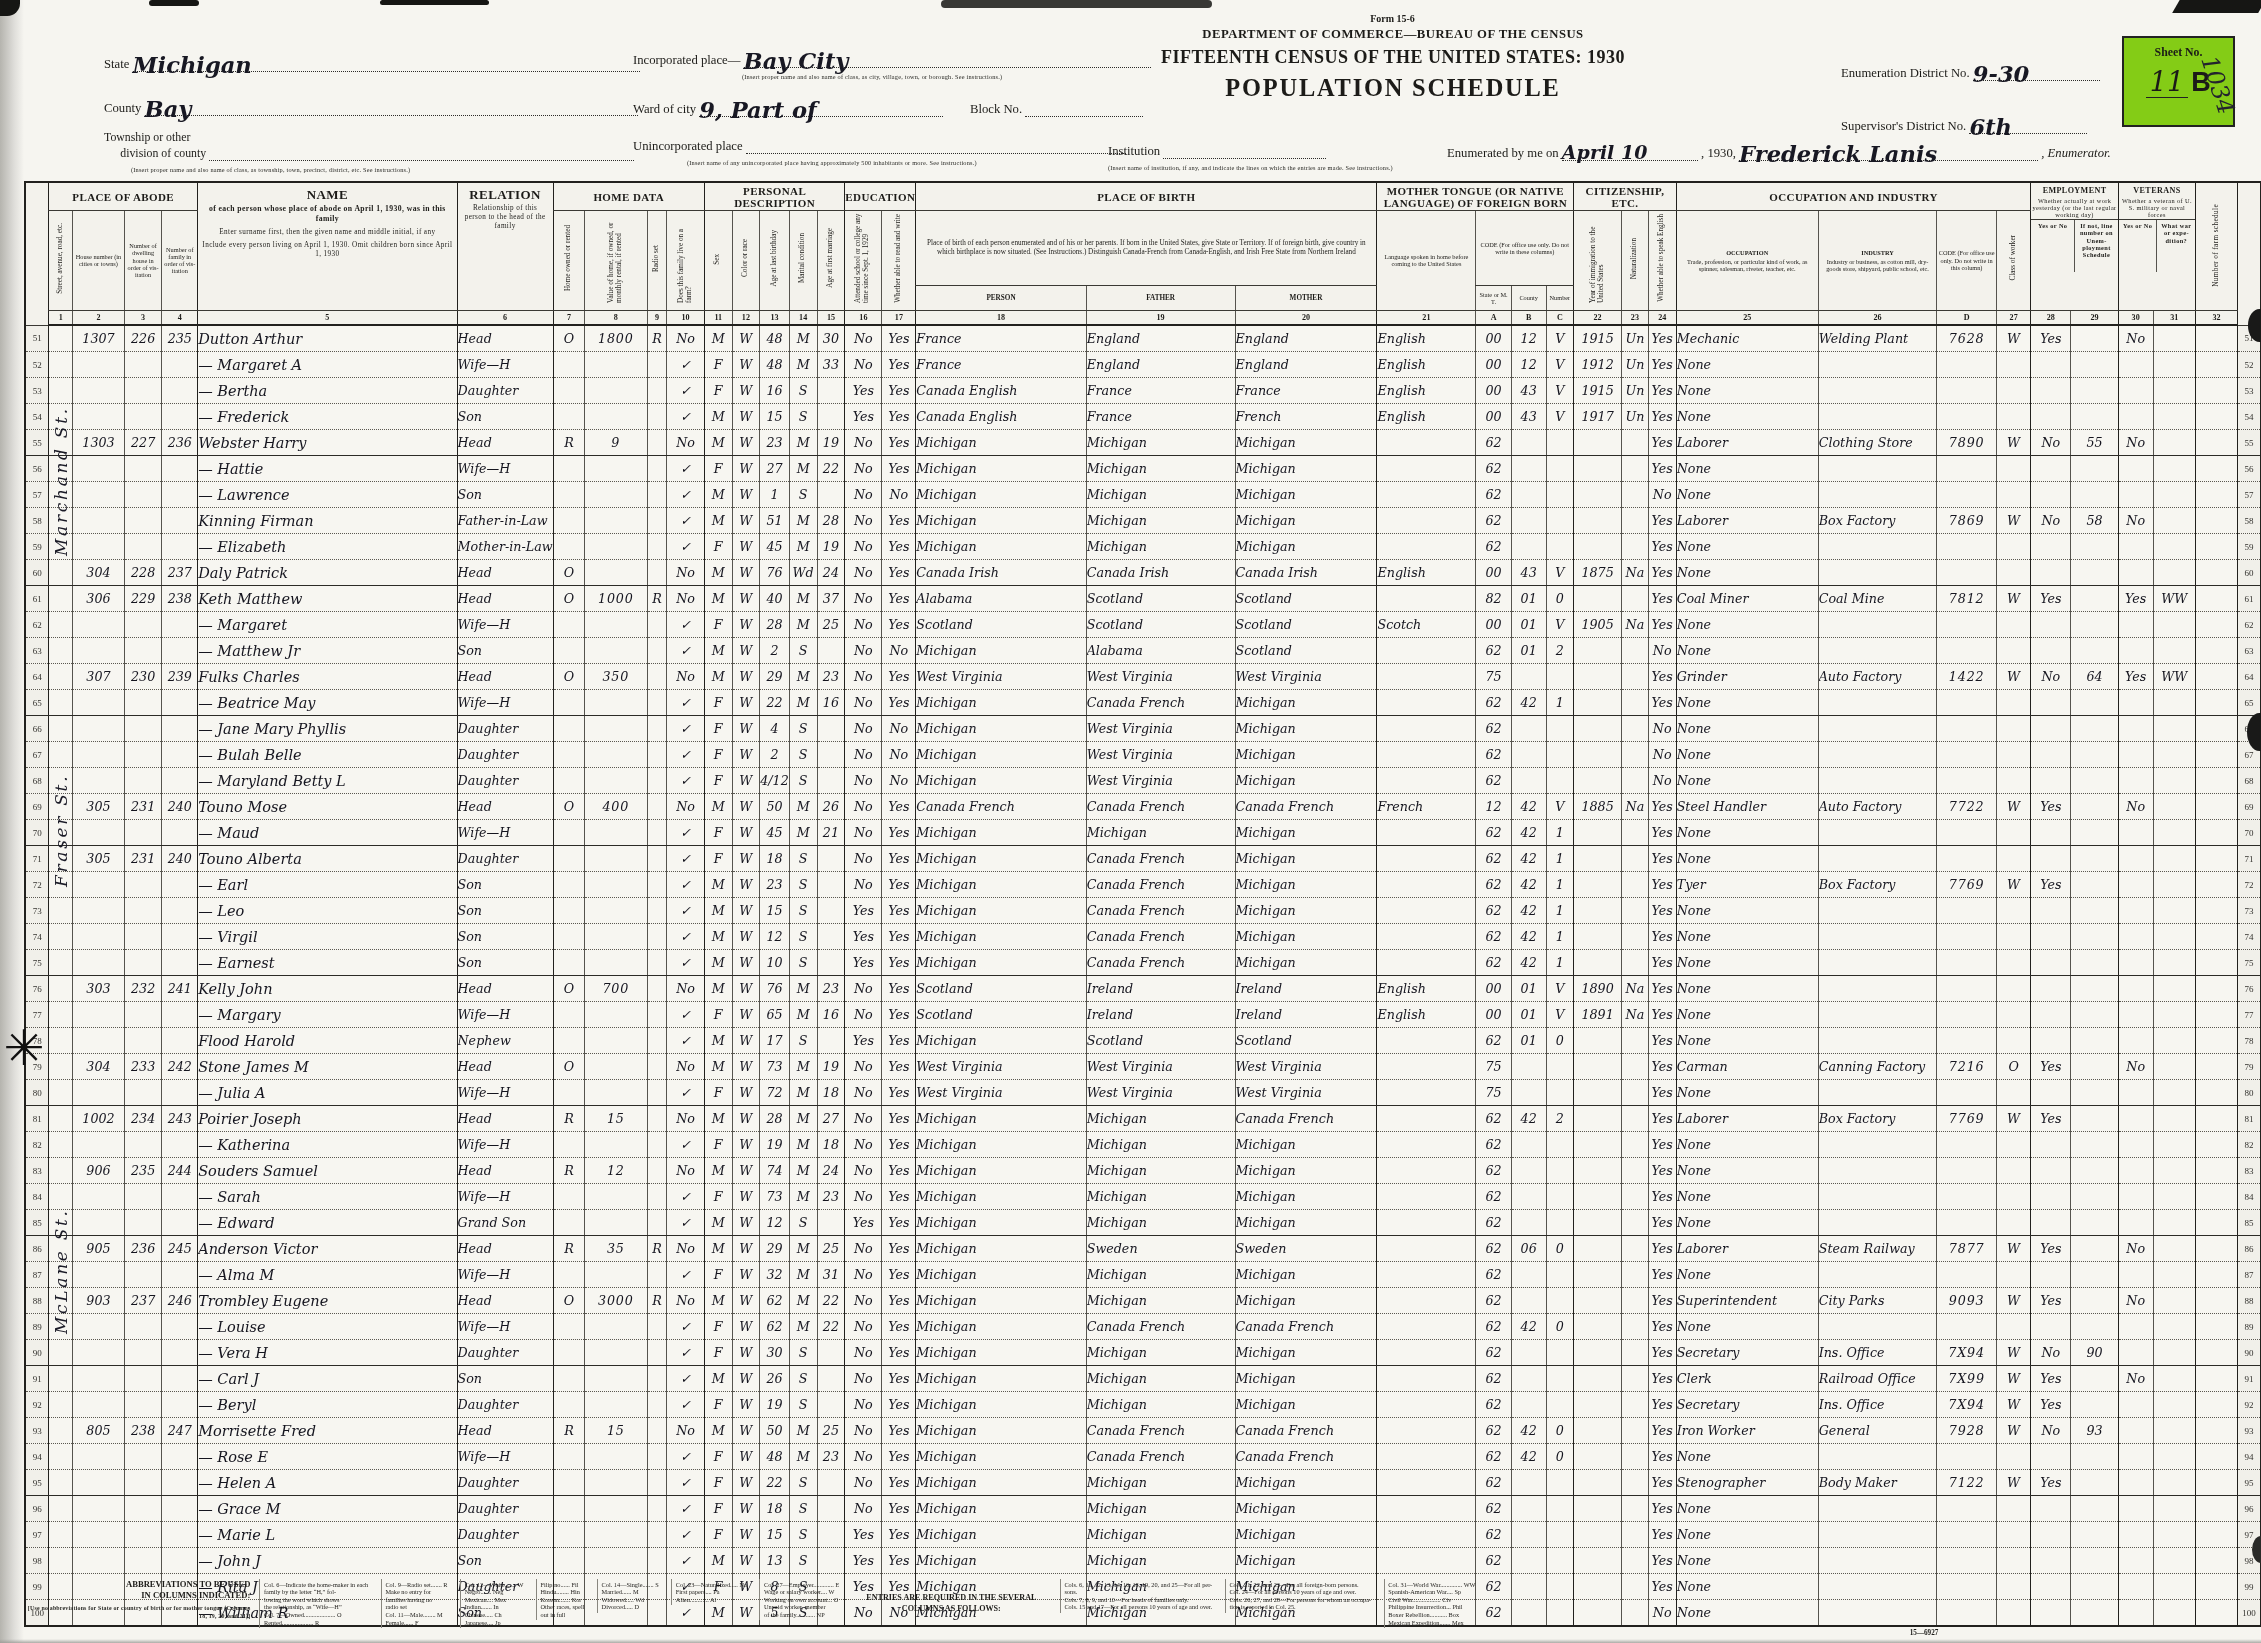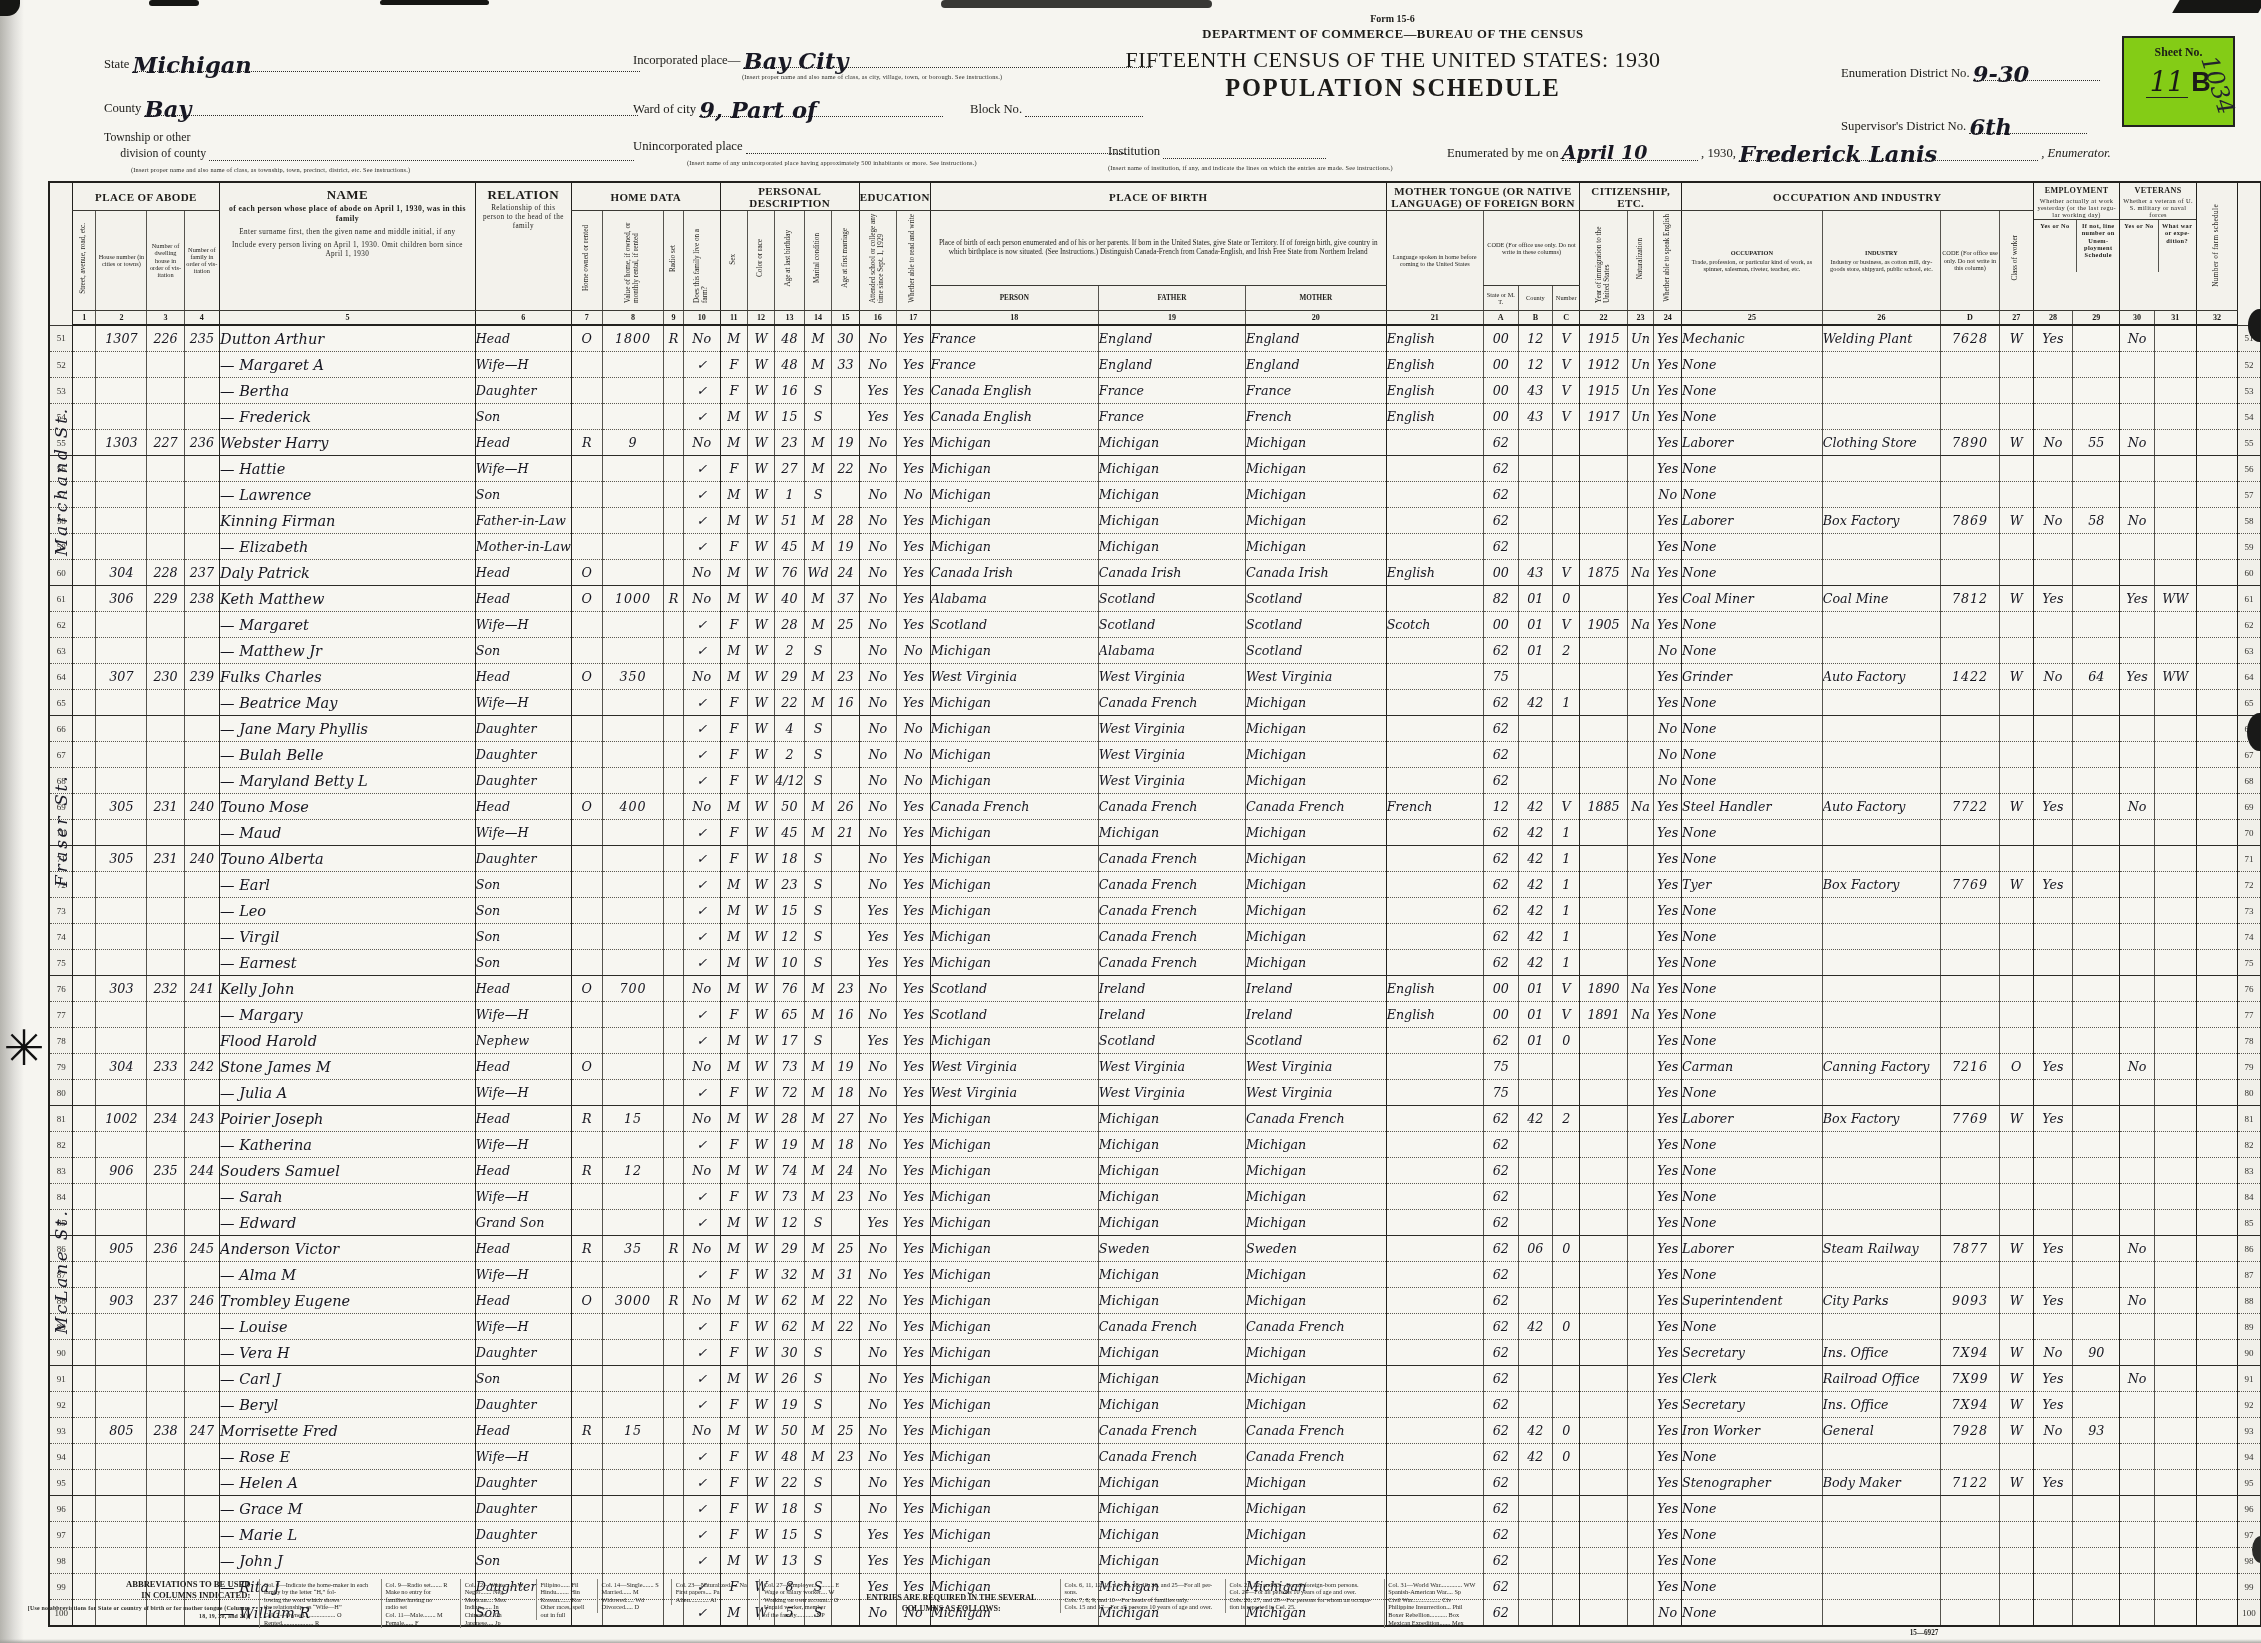--- a/index.html
+++ b/index.html
@@ -24,33 +24,33 @@
   .fld{position:absolute;font-size:12.7px;white-space:nowrap;}
   .lab{font-size:12.7px;}
   .lab-sm{font-size:11.8px;}
   .note{font-size:6.3px;color:#2a2a26;letter-spacing:0.2px;}
   .uline{display:inline-block;border-bottom:1.4px dotted #2c2b28;height:14.5px;vertical-align:bottom;}
   .hwv{font-family:"DejaVu Serif",serif;font-style:italic;font-weight:bold;font-size:22.6px;color:#181823;line-height:.8;}
   .hwv-sm{font-size:19px;}
   .ttl{position:absolute;text-align:center;white-space:nowrap;}
   .t-form{font-size:10px;font-weight:bold;}
   .t-dept{font-size:12.7px;font-weight:bold;letter-spacing:0.5px;}
-  .t-census{font-size:22px;font-weight:normal;letter-spacing:0.5px;}
+  .t-census{font-size:18px;font-weight:bold;letter-spacing:0.5px;}
   .t-sched{font-size:24.4px;font-weight:bold;letter-spacing:1.8px;}
   .sheetbox{position:absolute;right:27px;top:36px;width:109px;height:87px;border:2.3px solid #222;background:#84cc16;text-align:center;}
   .sheetbox .sl{font-size:11.8px;font-weight:bold;margin-top:7.2px;}
   .sheetbox .sv{margin-top:5.4px;}
   .sheetbox .svh{font-family:"DejaVu Serif",serif;font-style:italic;font-size:27px;border-bottom:1.8px solid #222;padding:0 3.6px;}
   .sheetbox .svb{font-size:27px;font-weight:bold;font-family:"Liberation Sans",sans-serif;}
 
   
   table.census{position:absolute;left:24.4px;top:181px;border-collapse:collapse;table-layout:fixed;background:#f7f6f1;z-index:2;}
   table.census th,table.census td{border-left:0.9px solid #56544e;padding:0;overflow:hidden;}
   table.census .gb{border-left:1.8px solid #22211e;}
-  table.census{border:2.3px solid #22211e;margin-left:24px;}
+  table.census{border:2.3px solid #22211e;}
   thead th{border-bottom:0.9px solid #3a3934;background:#f3f2ec;font-weight:normal;vertical-align:middle;text-align:center;}
   .g-row th{height:27px;font-size:11px;font-weight:bold;letter-spacing:0.4px;}
   .d-row th{height:74px;}
   .s-row th{height:23.5px;font-size:7.2px;font-weight:bold;}
   .n-row th{height:13.6px;font-size:8.1px;font-weight:bold;border-top:1.4px solid #22211e;border-bottom:2.3px solid #22211e;}
   .gt{font-size:13px;font-weight:bold;letter-spacing:0.4px;line-height:1.1;}
   .gt-sm{font-size:8.1px;}
   .desc{font-size:7.2px;line-height:1.25;padding:1.8px 3.6px;font-weight:normal;}
   .desc b{font-size:7.7px;}
   .tiny{font-size:6.3px;line-height:1.15;font-weight:normal;padding:0.9px;}

